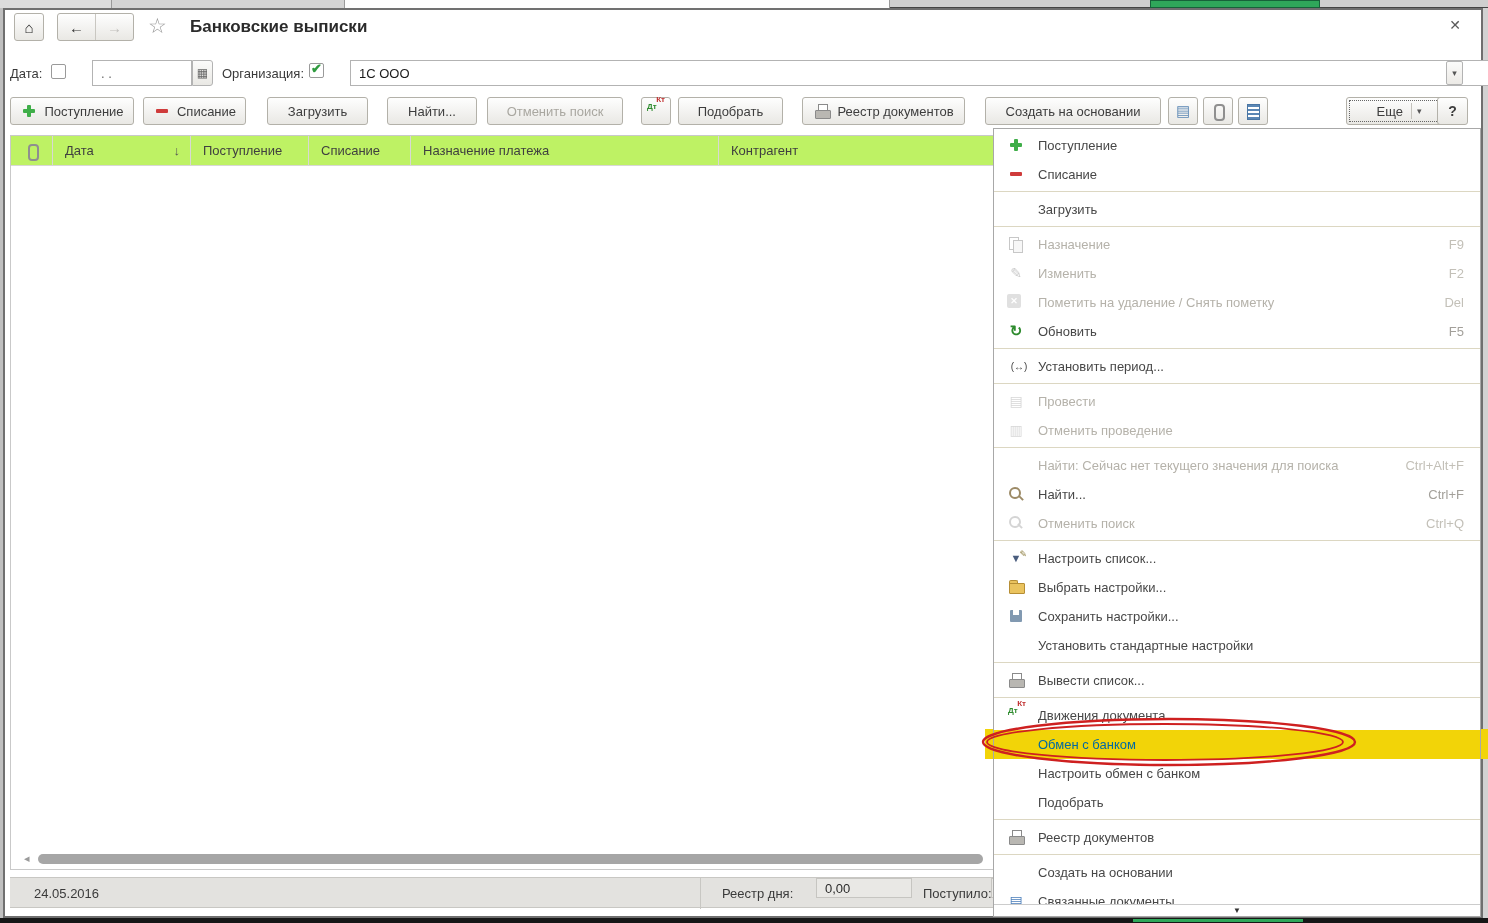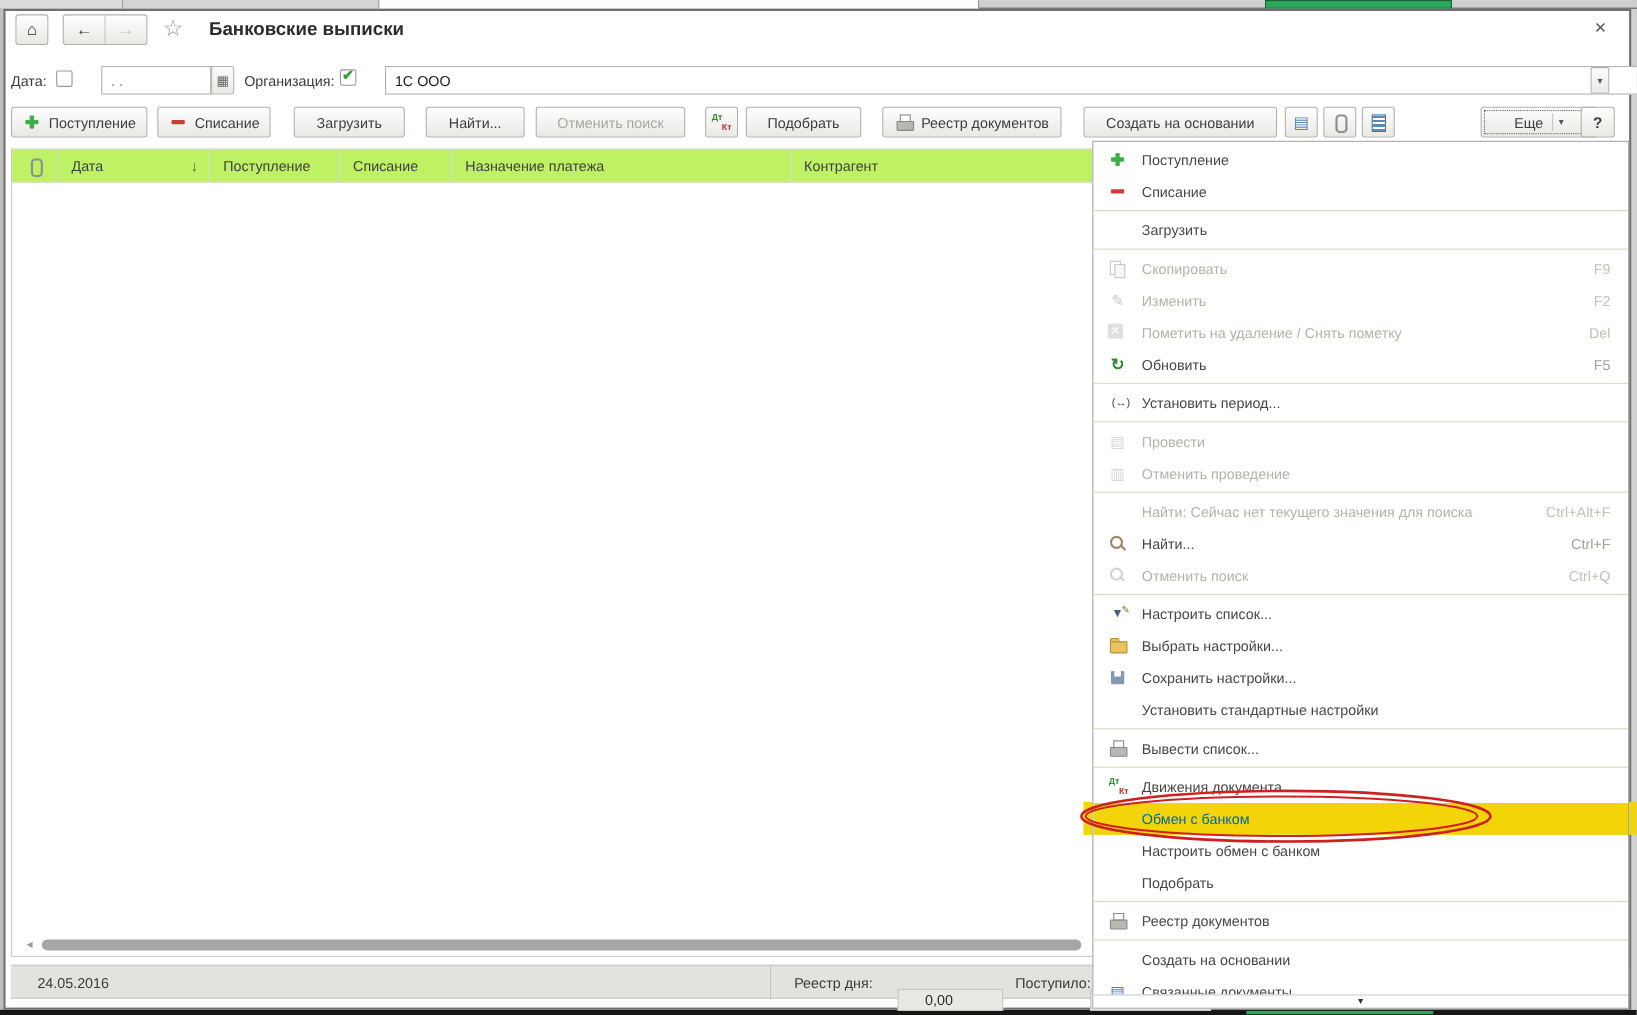--- a/index.html
+++ b/index.html
@@ -65,21 +65,21 @@
   .th .sort{position:absolute;right:10px;color:#555}
 
   
   .sb-arrow{position:absolute;left:24px;top:852px;font-size:11px;color:#9a9a9a}
   .sb-thumb{position:absolute;left:38px;top:854px;width:945px;height:10px;border-radius:5px;background:#a6a6a6}
   .status{position:absolute;left:10px;top:877px;width:1471px;height:31px;background:#e3e2df;border-top:1px solid #c8c7c3;border-bottom:1px solid #c8c7c3}
   .status .txt{position:absolute;top:8px;color:#3a3a3a}
   .st-date{left:24px}
   .st-div{position:absolute;left:690px;top:0;width:1px;height:31px;background:#c8c7c3}
   .st-lbl1{left:712px;color:#4a4a4a}
-  .st-box{position:absolute;top:21px;height:20px;border:1px solid #c6c5c1;background:#e9e8e5;display:flex;align-items:center;padding-left:24px;color:#2c2c2c}
+  .st-box{position:absolute;top:0;height:20px;border:1px solid #c6c5c1;background:#e9e8e5;display:flex;align-items:center;padding-left:8px;color:#2c2c2c}
   .st-box1{left:806px;width:96px}
   .st-lbl2{left:913px;color:#4a4a4a}
   .st-box2{left:981px;width:110px}
 
   
   .yellow-strip{position:absolute;left:985px;top:729px;width:503px;height:30px;background:#F2D408;z-index:5}
   .menu{position:absolute;left:993px;top:128px;width:488px;height:789px;background:#fff;border:1px solid #a8a8a8;
     z-index:10;padding-top:2px;overflow:hidden}
   .mi{position:relative;height:29px;display:flex;align-items:center;padding:0 16px 0 44px;color:#474747}
   .mi .ic{position:absolute;left:13px;top:6px}
@@ -97,21 +97,21 @@
 
   
   .ic{display:inline-flex;width:18px;height:16px;align-items:center;justify-content:center;position:relative;font-size:13px;flex:none}
   .ic-plus::before,.ic-plus::after{content:"";position:absolute;background:#3fae49;border-radius:1px}
   .ic-plus::before{width:12px;height:4px;left:3px;top:6px}
   .ic-plus::after{width:4px;height:12px;left:7px;top:2px}
   .ic-minus::before{content:"";width:12px;height:4px;background:#cf3b3b;border-radius:1px}
   .ic-dtkt{width:20px;height:17px}
   .ic-dtkt i{position:absolute;font-style:normal;font-weight:bold;font-size:8px;line-height:8px}
   .ic-dtkt .dt{left:1px;top:0;color:#2e8b2e}
-  .ic-dtkt .kt{right:1px;bottom:0;color:#c03030}
+  .ic-dtkt .kt{right:1px;bottom:16px;color:#c03030}
   .ic-printer::before{content:"";position:absolute;left:5px;top:1px;width:8px;height:5px;background:#fff;border:1px solid #8a8a8a}
   .ic-printer::after{content:"";position:absolute;left:2px;top:7px;width:14px;height:7px;background:#b9b7b2;border:1px solid #8a8a8a;border-radius:1px}
   .ic-copy::before{content:"";position:absolute;left:2px;top:1px;width:8px;height:11px;background:#fff;border:1px solid #9a9a9a}
   .ic-copy::after{content:"";position:absolute;left:6px;top:4px;width:8px;height:11px;background:#f2f2f2;border:1px solid #9a9a9a}
   .ic-pencil{color:#9a9a8a;font-size:14px}
   .ic-delete-mark{width:14px;height:14px;background:#c9c7c2;border-radius:2px;color:#fff;font-size:9px;font-weight:bold}
   .ic-refresh{color:#2e8b2e;font-weight:bold;font-size:15px}
   .ic-period{font-size:10px;color:#444;width:24px;white-space:nowrap}
   .ic-post,.ic-unpost{color:#b8b5ad;font-size:14px}
   .ic-search::before{content:"";position:absolute;left:2px;top:1px;width:8px;height:8px;border:2px solid #9c8a66;border-radius:50%}
@@ -278,21 +278,21 @@
         <span class="ic ic-minus"></span>
         <span class="mi-label">Списание</span>
       </div>
       <div class="sep"></div>
       <div class="mi">
         <span class="mi-label">Загрузить</span>
       </div>
       <div class="sep"></div>
       <div class="mi dis">
         <span class="ic ic-copy"></span>
-        <span class="mi-label">Скопировать</span>
+        <span class="mi-label">Назначение</span>
         <span class="mi-short">F9</span>
       </div>
       <div class="mi dis">
         <span class="ic ic-pencil">✎</span>
         <span class="mi-label">Изменить</span>
         <span class="mi-short">F2</span>
       </div>
       <div class="mi dis">
         <span class="ic ic-delete-mark">✕</span>
         <span class="mi-label">Пометить на удаление / Снять пометку</span>

